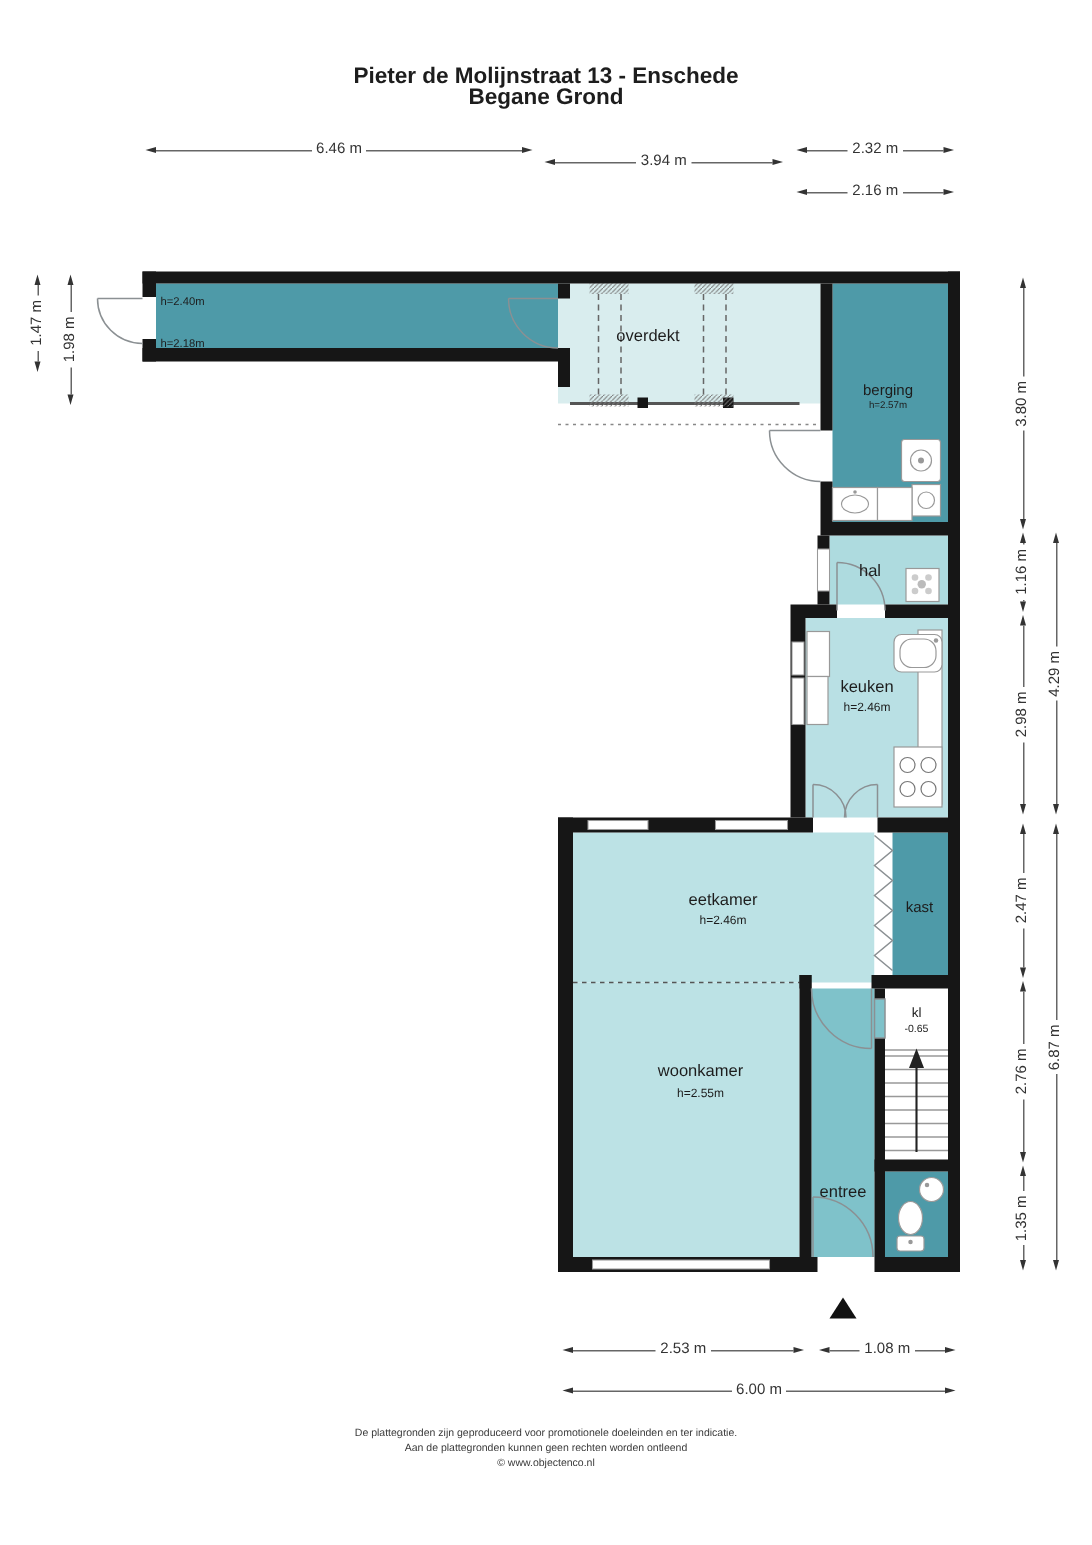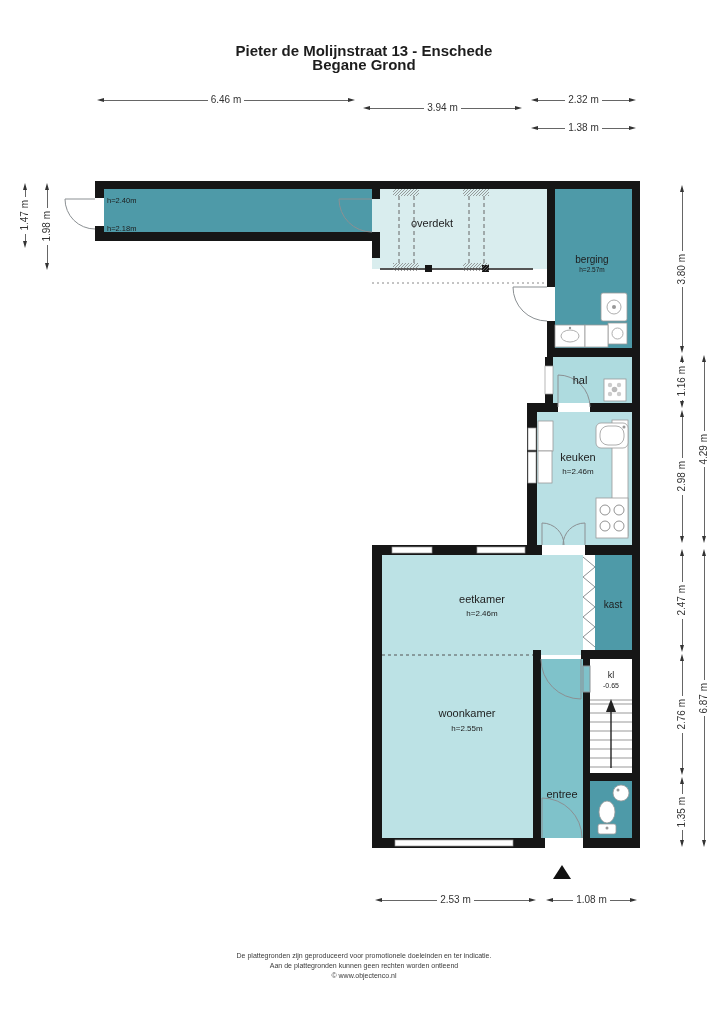--- a/index.html
+++ b/index.html
@@ -53,21 +53,21 @@
   <div class="dim dim-h" style="left:531px;top:94px;width:105px">
     <span class="ar ar-l"></span>
       <span class="ln"></span>
       <span class="lbl">2.32 m</span>
       <span class="ln"></span>
       <span class="ar ar-r"></span>
   </div>
   <div class="dim dim-h" style="left:531px;top:122px;width:105px">
     <span class="ar ar-l"></span>
       <span class="ln"></span>
-      <span class="lbl">1.38 m</span>
+      <span class="lbl">2.16 m</span>
       <span class="ln"></span>
       <span class="ar ar-r"></span>
   </div>
 
   <div class="dim dim-v" style="left:19px;top:183px;height:65px">
     <span class="ar ar-t"></span>
       <span class="ln"></span>
       <span class="lbl">1.47 m</span>
       <span class="ln"></span>
       <span class="ar ar-b"></span>
@@ -141,20 +141,27 @@
     <span class="ar ar-l"></span>
       <span class="ln"></span>
       <span class="lbl">2.53 m</span>
       <span class="ln"></span>
       <span class="ar ar-r"></span>
   </div>
   <div class="dim dim-h" style="left:546px;top:894px;width:91px">
     <span class="ar ar-l"></span>
       <span class="ln"></span>
       <span class="lbl">1.08 m</span>
+      <span class="ln"></span>
+      <span class="ar ar-r"></span>
+  </div>
+  <div class="dim dim-h" style="left:375px;top:921px;width:262px">
+    <span class="ar ar-l"></span>
+      <span class="ln"></span>
+      <span class="lbl">6.00 m</span>
       <span class="ln"></span>
       <span class="ar ar-r"></span>
   </div>
 
   <svg class="plan-svg" width="728" height="1030" viewBox="0 0 728 1030">
     <defs>
       <pattern id="hatch" width="3" height="3" patternUnits="userSpaceOnUse">
         <path d="M0 3 L3 0" stroke="#777" stroke-width="0.7"></path>
       </pattern>
     </defs>

